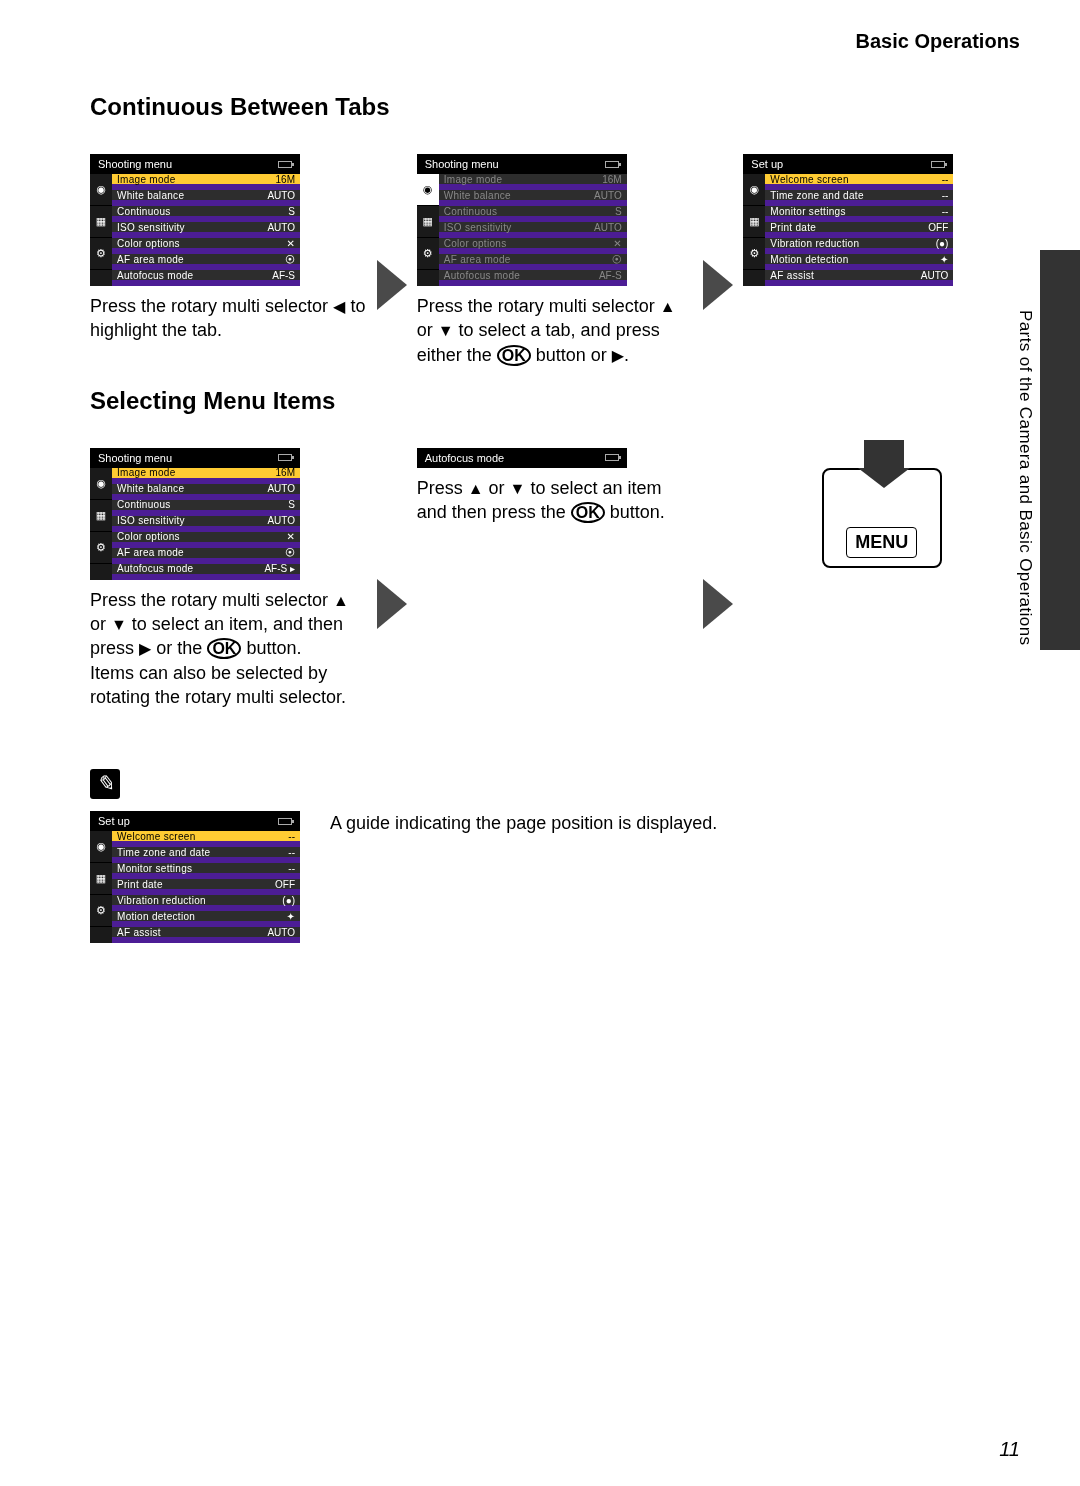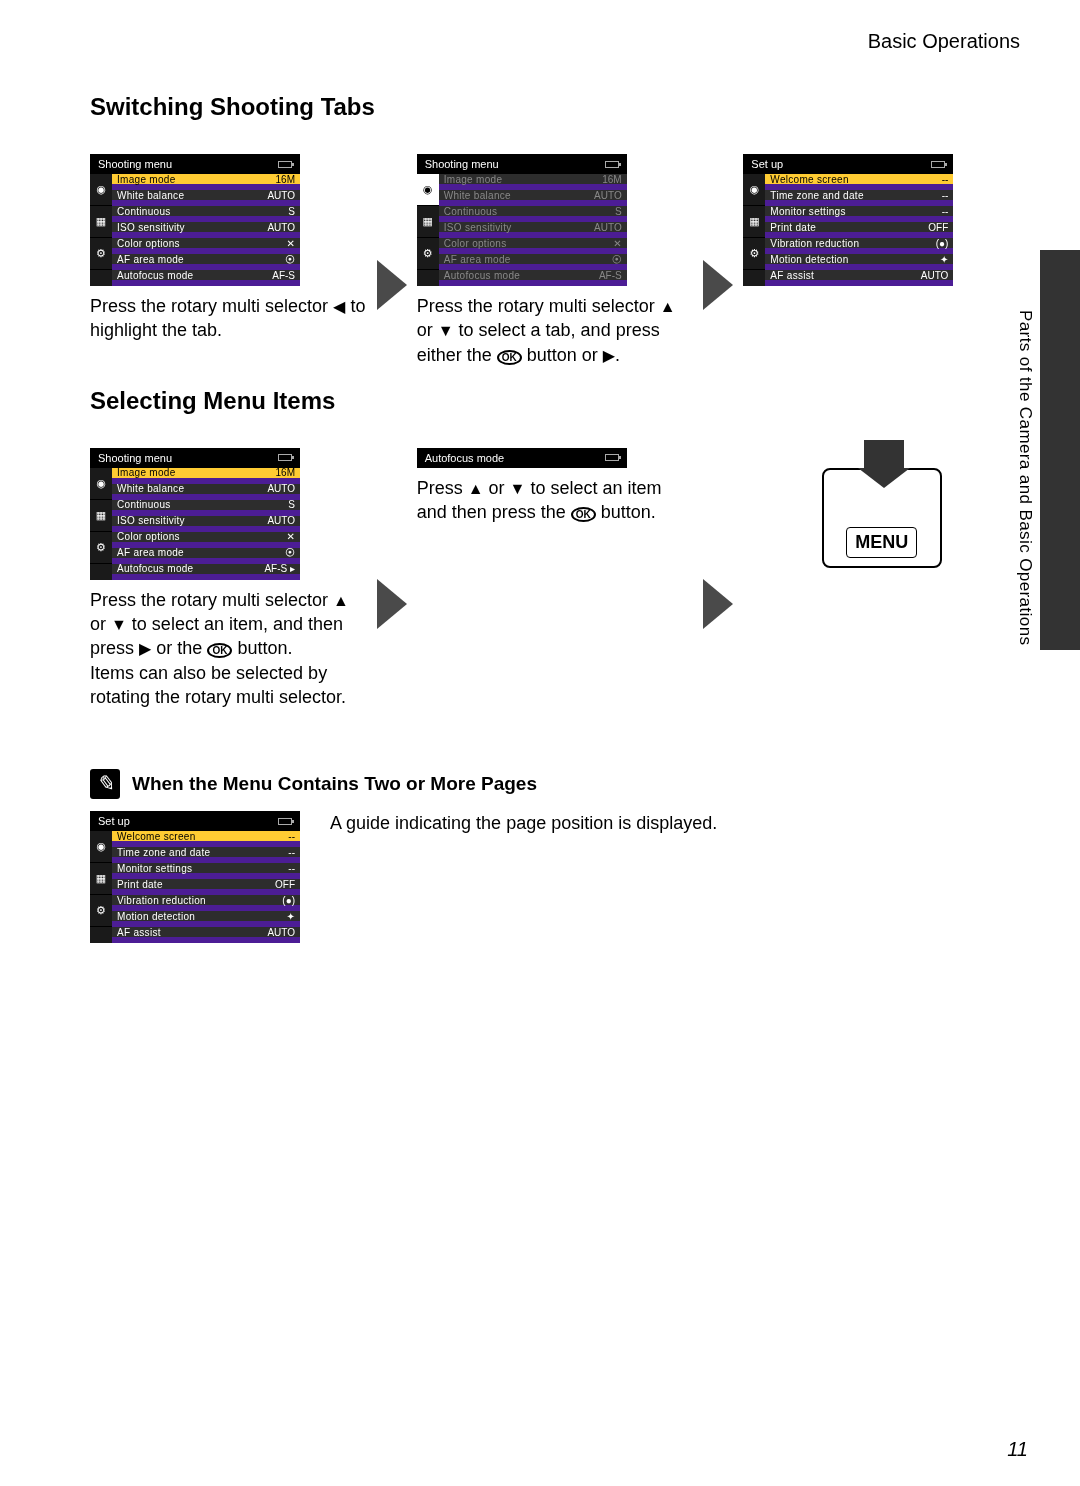--- a/index.html
+++ b/index.html
@@ -5,21 +5,21 @@
   * { margin: 0; padding: 0; box-sizing: border-box; }
   body {
     width: 1080px;
     height: 1486px;
     background: #fff;
     font-family: "Segoe UI", "Helvetica Neue", Arial, sans-serif;
     color: #000;
     position: relative;
     padding: 30px 60px 30px 90px;
   }
-  .header-right { text-align: right; font-size: 20px; margin-bottom: 40px; }
+  .header-right { text-align: right; font-size: 20px; margin-bottom: 40px; font-weight: bold; }
   .section-title { font-size: 24px; font-weight: bold; margin: 20px 0 15px 0; }
   .side-tab {
     position: absolute;
     right: 0; top: 250px;
     width: 40px; height: 400px;
     background: #333;
   }
   .vertical-text {
     position: absolute;
     right: 45px;
@@ -78,35 +78,35 @@
     border-left:26px solid transparent; border-right:26px solid transparent;
     border-top:20px solid #333;
   }
   .menu-btn { font-weight:bold; font-size:18px; border:1px solid #000; padding:4px 8px; border-radius:4px;}
 
   .note-row { display:flex; align-items:center; gap:12px; margin-top:60px; }
   .note-icon { width:30px; height:30px; background:#000; color:#fff; display:flex; align-items:center; justify-content:center; font-size:22px; border-radius:3px; font-style:italic; font-family: Georgia, serif;}
   .note-title { font-size:19px; font-weight:bold; }
 
   .bottom-row { display:flex; gap:30px; align-items:flex-start; margin-top:12px; }
-  .page-num { position:absolute; bottom:25px; right:52px; font-style:italic; font-size:20px; }
+  .page-num { position:absolute; bottom:25px; right:60px; font-style:italic; font-size:20px; }
 
   .tri { font-size: 16px; }
-  .ok-sym { border:2px solid #000; border-radius:50%; font-size:10px; padding:0 3px; font-weight:bold;}
+  .ok-sym { border:2px solid #000; border-radius:50%; font-size:16px; padding:0 3px; font-weight:bold;}
   .menu-word { font-weight:bold; font-size:16px;}
 </style>
 </head>
 <body>
 
 <div class="side-tab"></div>
 <div class="vertical-text">Parts of the Camera and Basic Operations</div>
 
 <div class="header-right">Basic Operations</div>
 
-<div class="section-title">Switching Shooting Tabs</div>
+<div class="section-title">Continuous Between Tabs</div>
 <div class="row" id="sec1-row">
     <div class="cell">
       <div class="cam">
         <div class="cam-title">
           <span>Shooting menu</span>
           <span class="battery"></span>
         </div>
         <div class="cam-body">
           <div class="cam-tabs">
             <div class="cam-tab">◉</div>
@@ -304,21 +304,20 @@
     <div class="cell">
       <div class="menu-press">
         <div class="arrow-down"></div>
         <div class="menu-btn">MENU</div>
       </div>
     </div>
   </div>
 
 <div class="note-row">
   <div class="note-icon">✎</div>
-  <div class="note-title">When the Menu Contains Two or More Pages</div>
 </div>
 <div class="bottom-row">
   <div id="note-panel">
       <div class="cam">
         <div class="cam-title">
           <span>Set up</span>
           <span class="battery"></span>
         </div>
         <div class="cam-body">
           <div class="cam-tabs">

